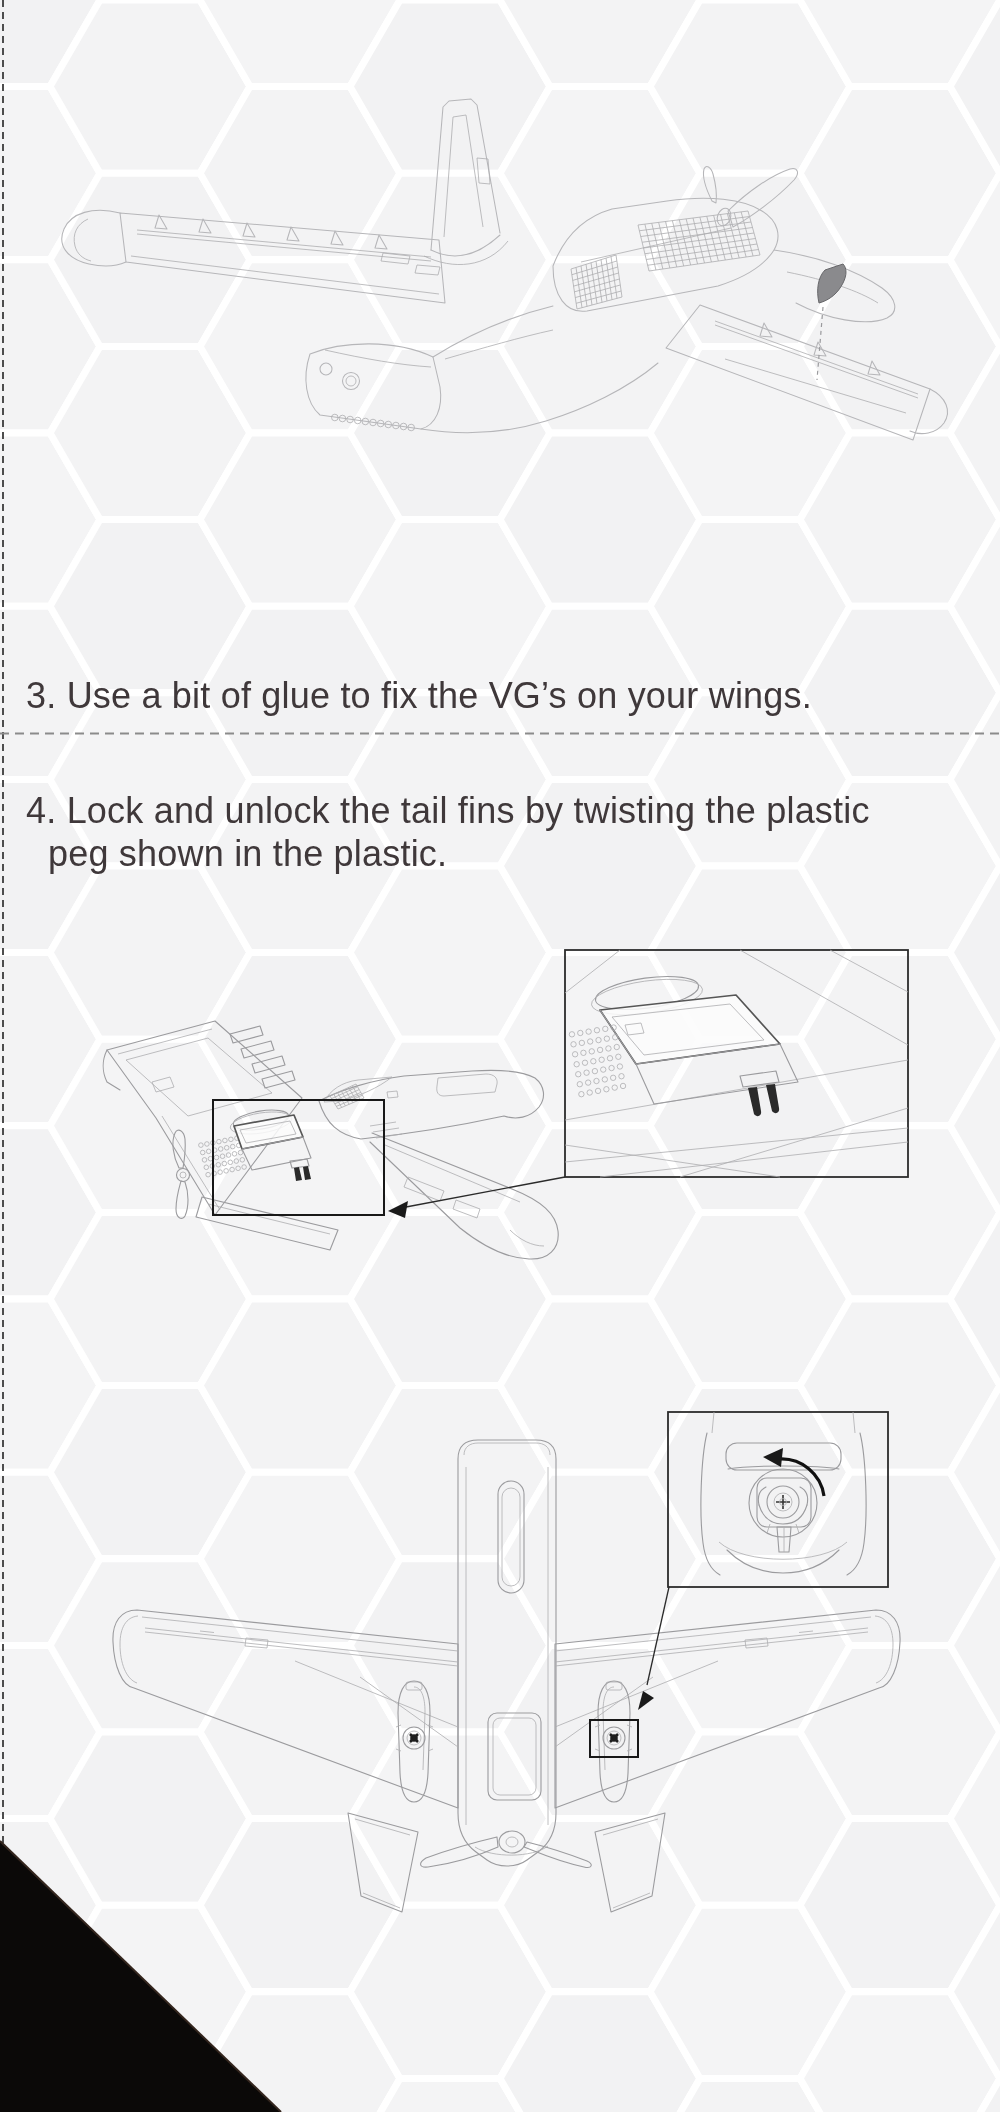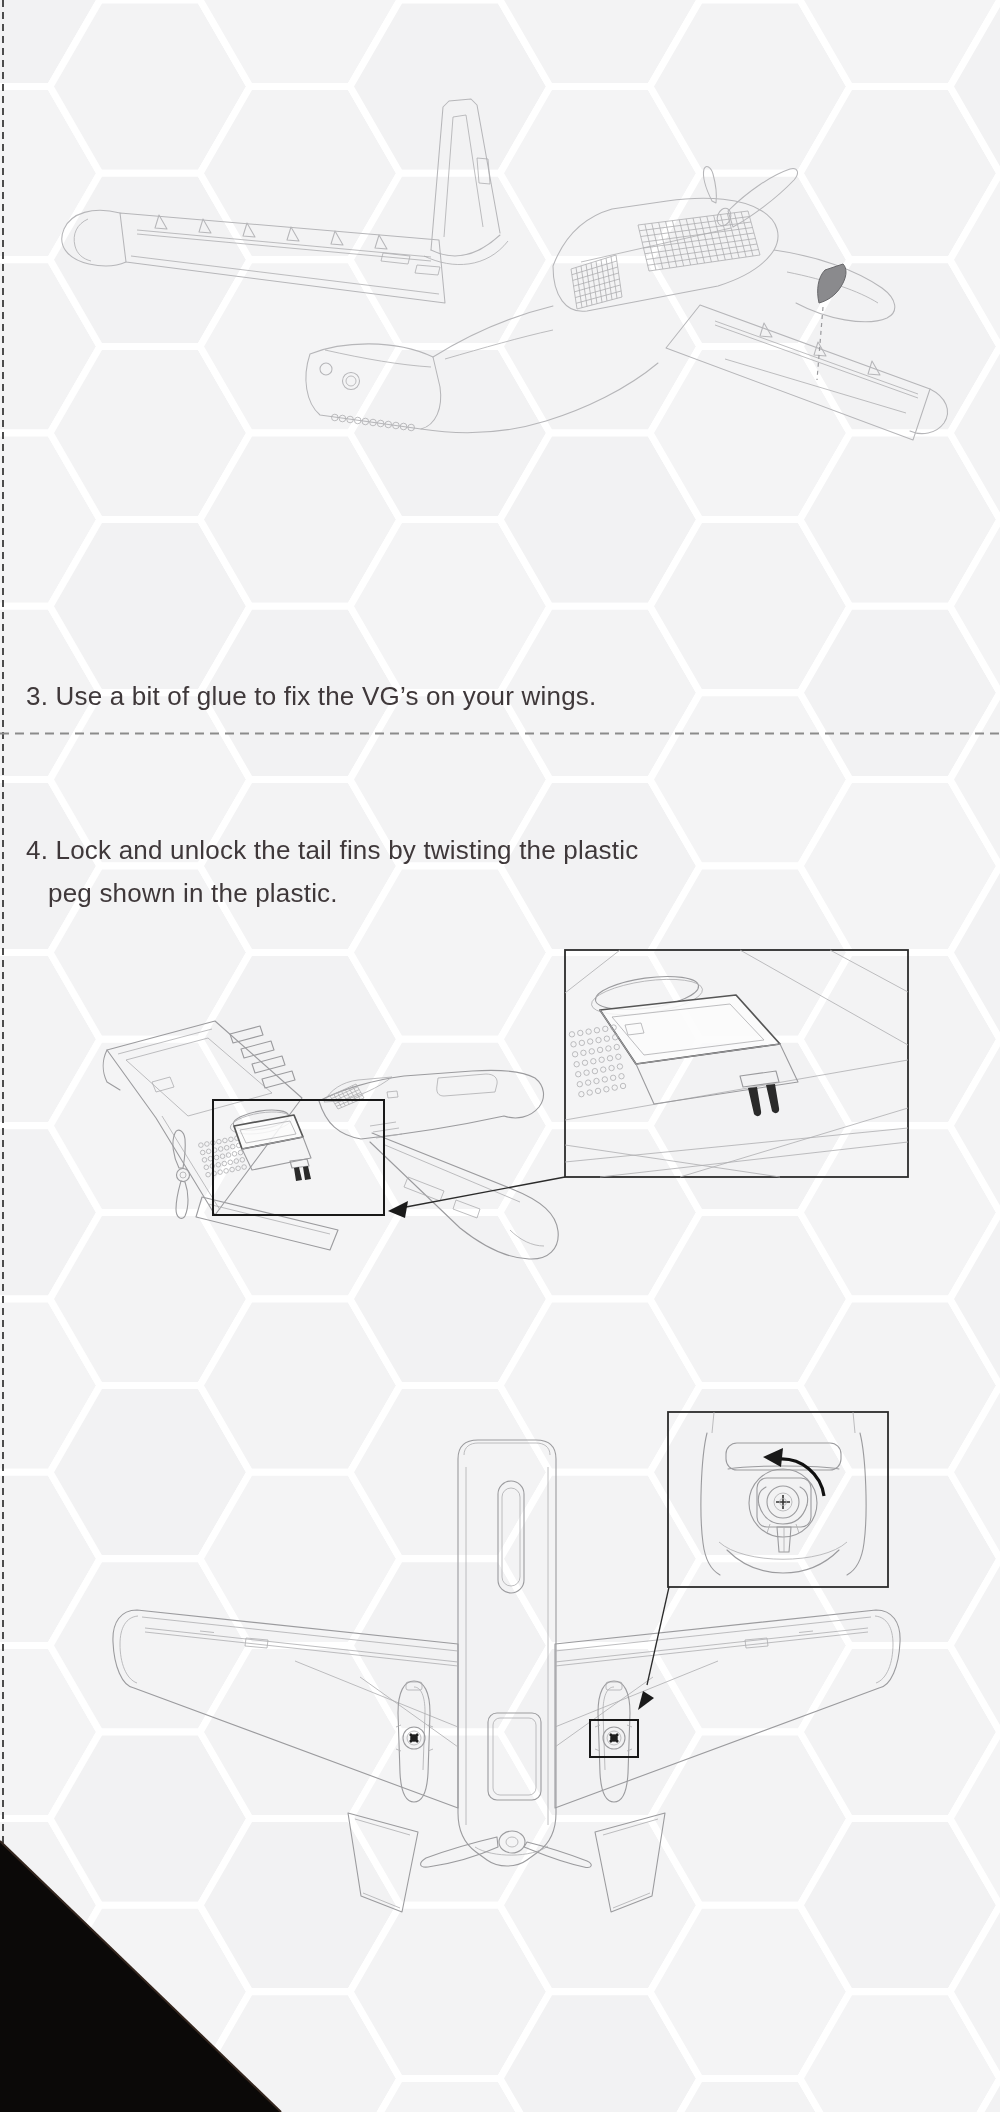--- a/index.html
+++ b/index.html
@@ -19,27 +19,27 @@
     width:1000px;height:2112px;
     background:var(--page-background);
     overflow:hidden;
     font-family:"Liberation Sans","DejaVu Sans",sans-serif;
   }
   .layer{position:absolute;left:0;top:0;}
   svg{display:block;}
   .step-text{
     position:absolute;
     color:var(--text);
-    font-size:26px;
+    font-size:36px;
     letter-spacing:0.2px;
     line-height:43px;
     white-space:nowrap;
   }
   #step3{left:26px;top:679px;line-height:34px;}
-  #step4{left:26px;top:829px;}
+  #step4{left:26px;top:789px;}
   #step4 .l2{padding-left:22px;}
   
   .ln  {fill:none;stroke:var(--line-art);stroke-width:1.1;stroke-linejoin:round;stroke-linecap:round;}
   .lnl {fill:none;stroke:var(--line-art-light);stroke-width:1.05;stroke-linejoin:round;stroke-linecap:round;}
   .thin{fill:none;stroke:#adadb0;stroke-width:0.8;}
   .lnd {fill:rgba(251,251,252,0.85);stroke:#565656;stroke-width:1.7;stroke-linejoin:round;}
   .box {fill:none;stroke:#2c2c2c;stroke-width:1.8;}
   .selrect{fill:none;stroke:#181818;stroke-width:2;}
   .blk {fill:var(--callout-dark);stroke:none;}
   .callout{fill:none;stroke:#2b2b2b;stroke-width:1.3;}

